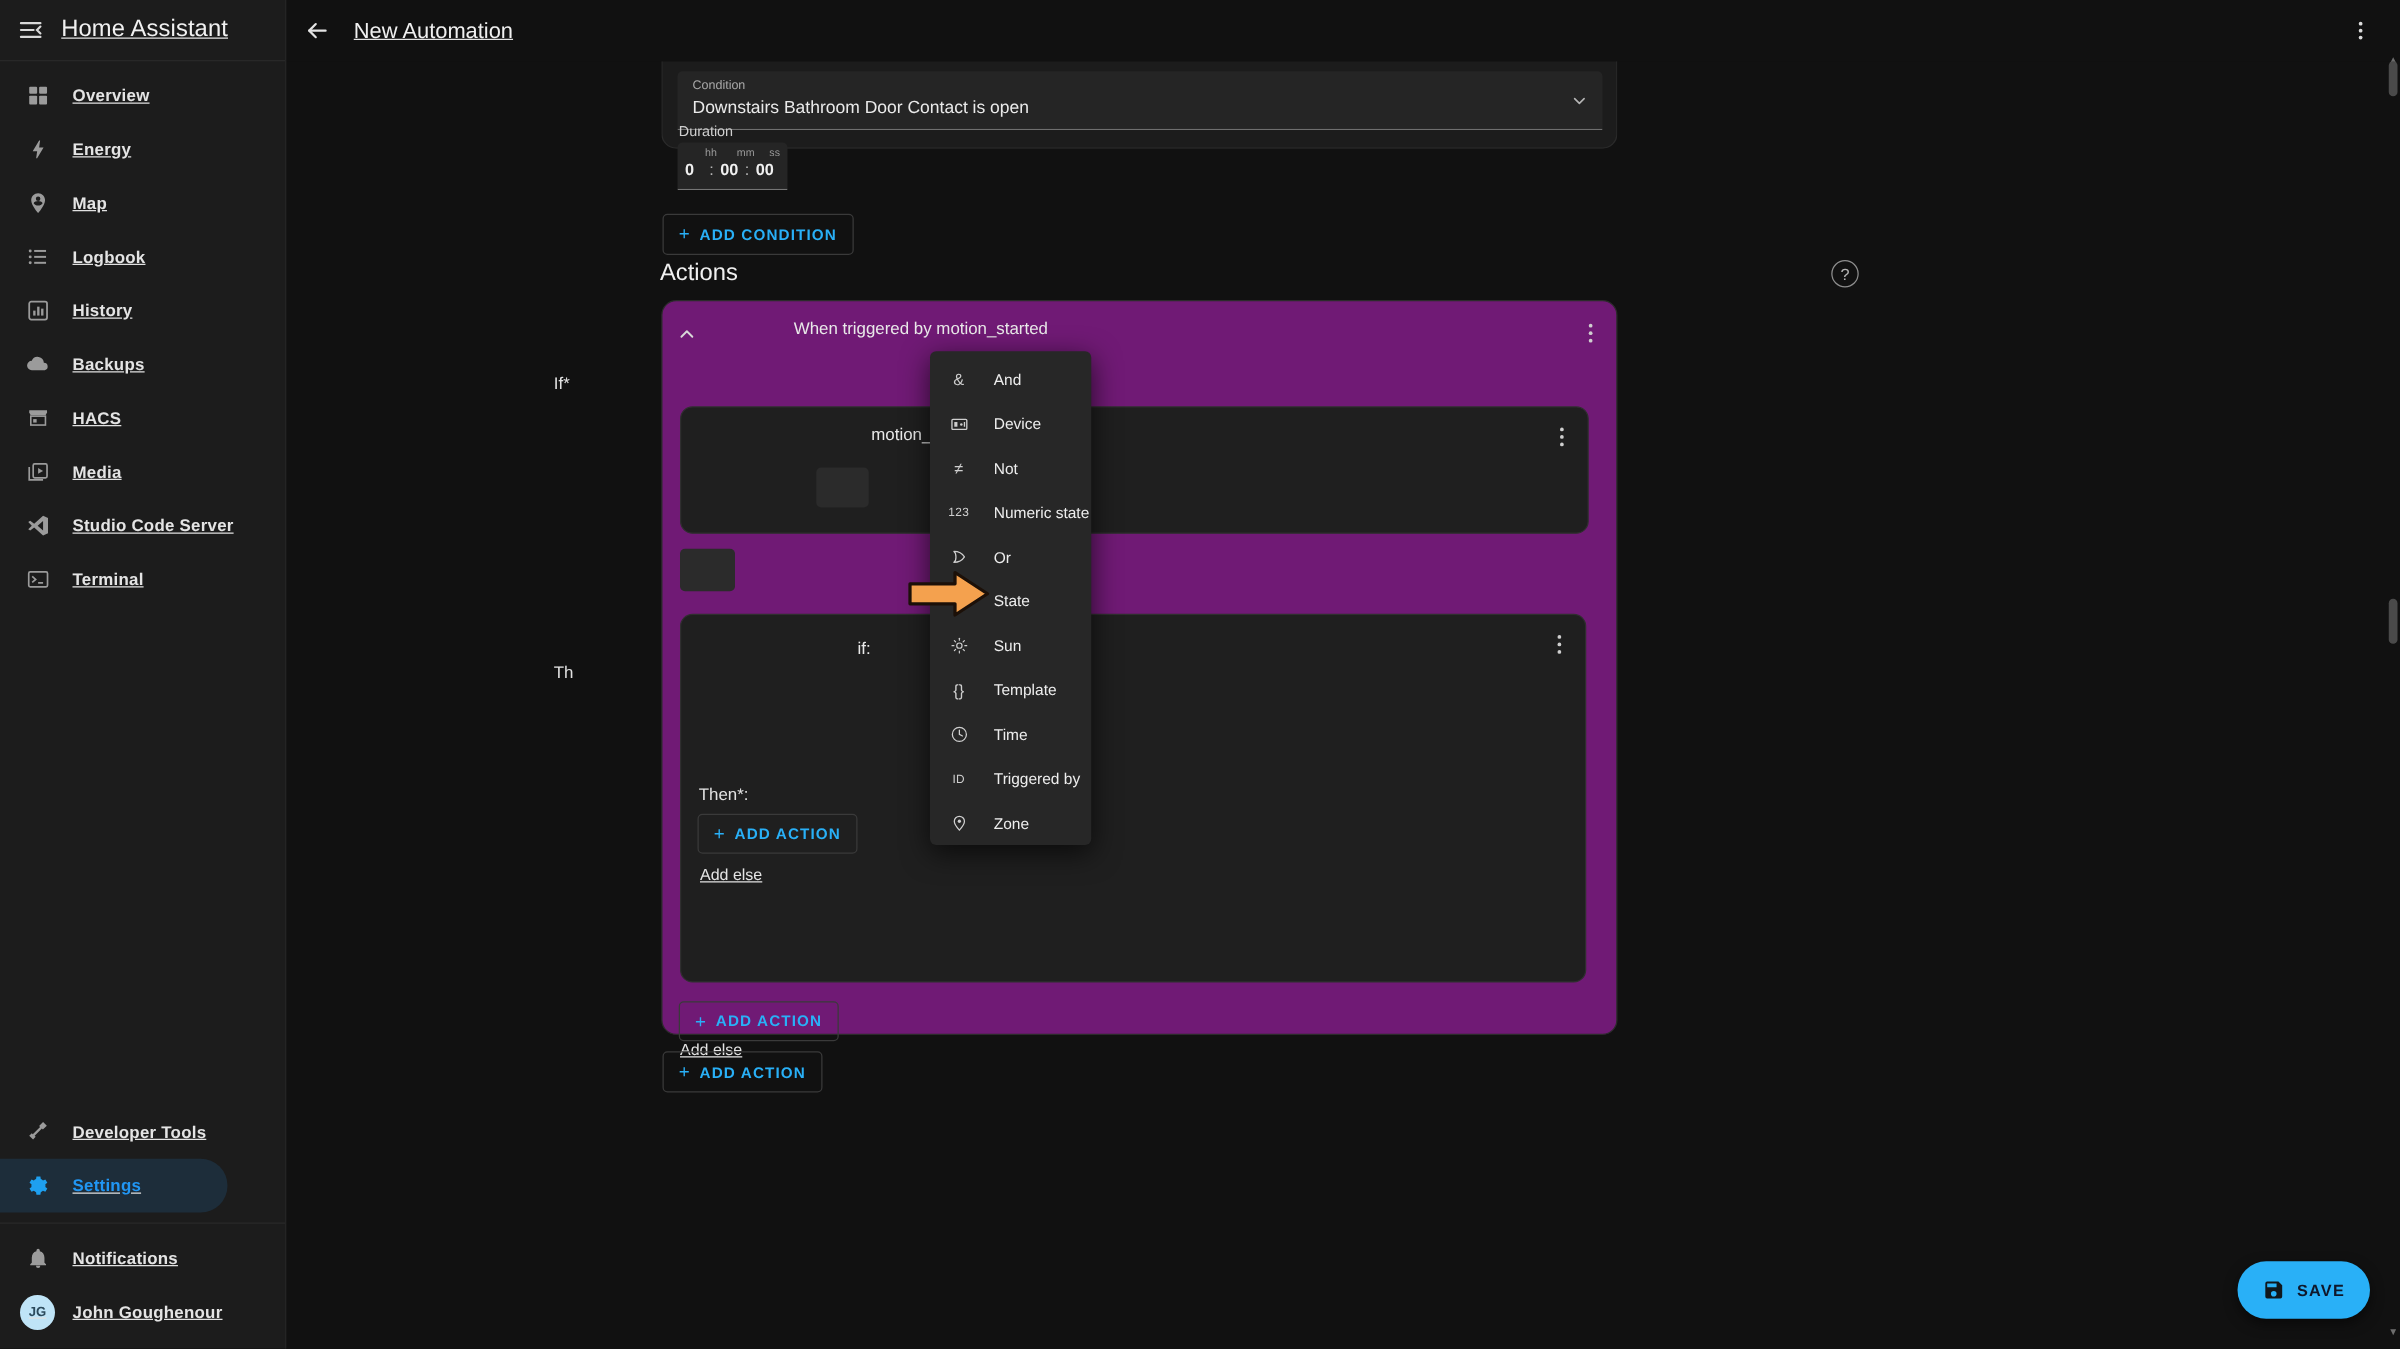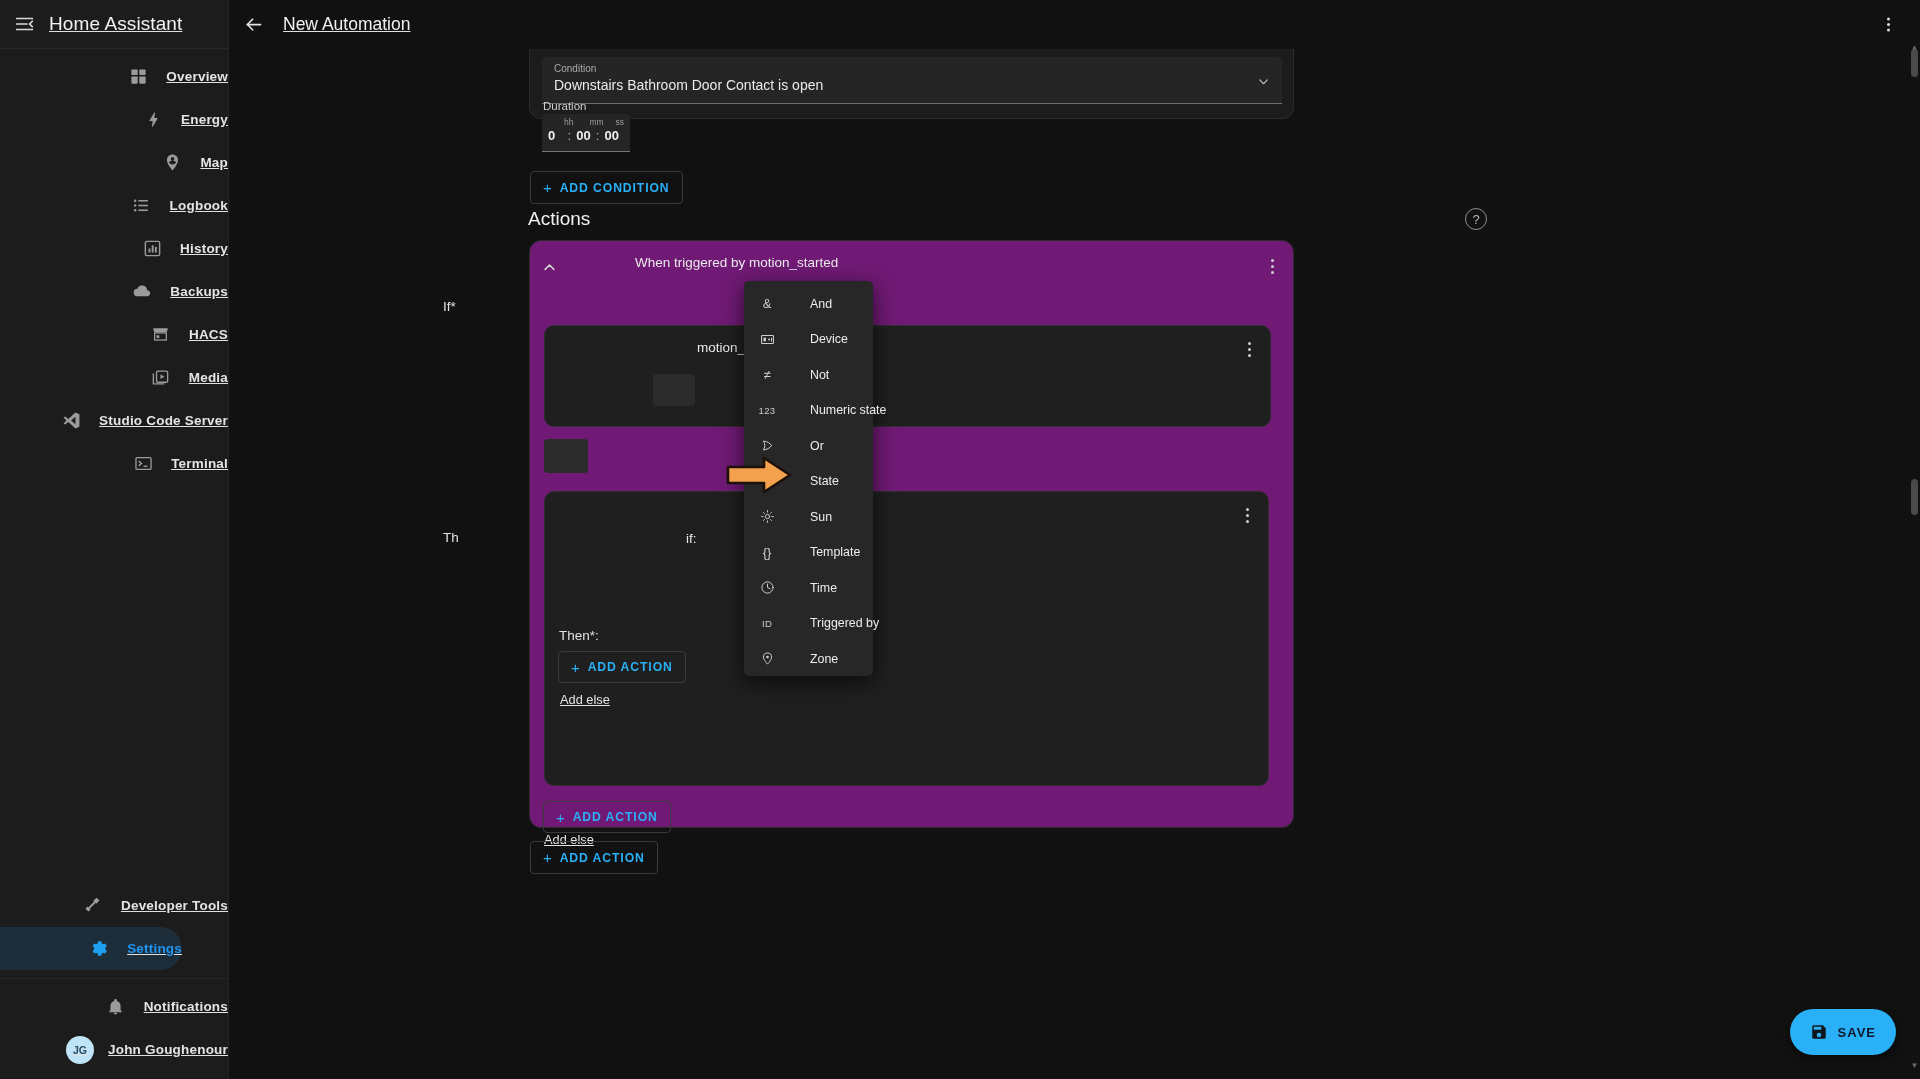--- a/index.html
+++ b/index.html
@@ -33,21 +33,21 @@
     cursor: pointer;
   }
   .sb-title {
     font-size: 19px; font-weight: 400; color: #f1f1f1;
     letter-spacing: .1px;
   }
   .sb-scroll { flex: 1 1 auto; padding-top: 6px; overflow: hidden; }
   .sb-item {
     height: 43px; display: flex; align-items: center;
     padding-left: 12px; cursor: pointer;
-    color: #d6d6d6; position: relative; justify-content: flex-end;
+    color: #d6d6d6; position: relative;
   }
   .sb-item .sb-ico {
     width: 36px; flex: 0 0 36px;
     display: flex; align-items: center; justify-content: center;
     color: #9b9b9b;
   }
   .sb-item .sb-label {
     font-size: 13.5px; font-weight: bold; letter-spacing: .2px;
     color: #e4e4e4; margin-left: 10px;
   }
@@ -227,21 +227,21 @@
     height: 35.5px; display: flex; align-items: center;
     cursor: pointer; padding-left: 13px;
   }
   .mi-ico {
     width: 20px; flex: 0 0 20px; display: flex;
     align-items: center; justify-content: center;
     color: #cfcfcf; font-size: 13px;
   }
   .mi-ico.num { font-size: 9.5px; letter-spacing: .3px; font-weight: 500; }
   .mi-label {
-    margin-left: 33px; font-size: 12.4px; color: #ededed;
+    margin-left: 18px; font-size: 12.4px; color: #ededed;
     white-space: nowrap;
   }
 
   
   .arrow-ov {
     position: absolute; left: 497px; top: 407px;
     width: 66px; height: 38px; z-index: 70;
     pointer-events: none;
   }
 
@@ -527,21 +527,21 @@
                 <i></i>
                 <i></i>
             </div>
           </div>
 
           <div class="pill-btn" style="left:14px; top:198px; width:44px; height:34px;"></div>
 
           <div class="then-label" style="left:-87px; top:289px; position:absolute;">Th</div>
 
           <div class="inner-card inner-2" style="left:14px; top:250px; width:725px; height:295px;">
-            <div class="inner-text" style="left:141px; top:19px;margin-top:20px;">if:</div>
+            <div class="inner-text" style="left:141px; top:19px;">if:</div>
             <div class="kebab" style="right:8px; top:10px;">
               <i></i>
                 <i></i>
                 <i></i>
             </div>
             <div class="then-label" style="left:14px; top:136px;">Then*:</div>
             <div class="outline-btn" style="left:13px; top:159px; height:32px;">
               <span class="plus">+</span>
               <span>ADD ACTION</span>
             </div>

